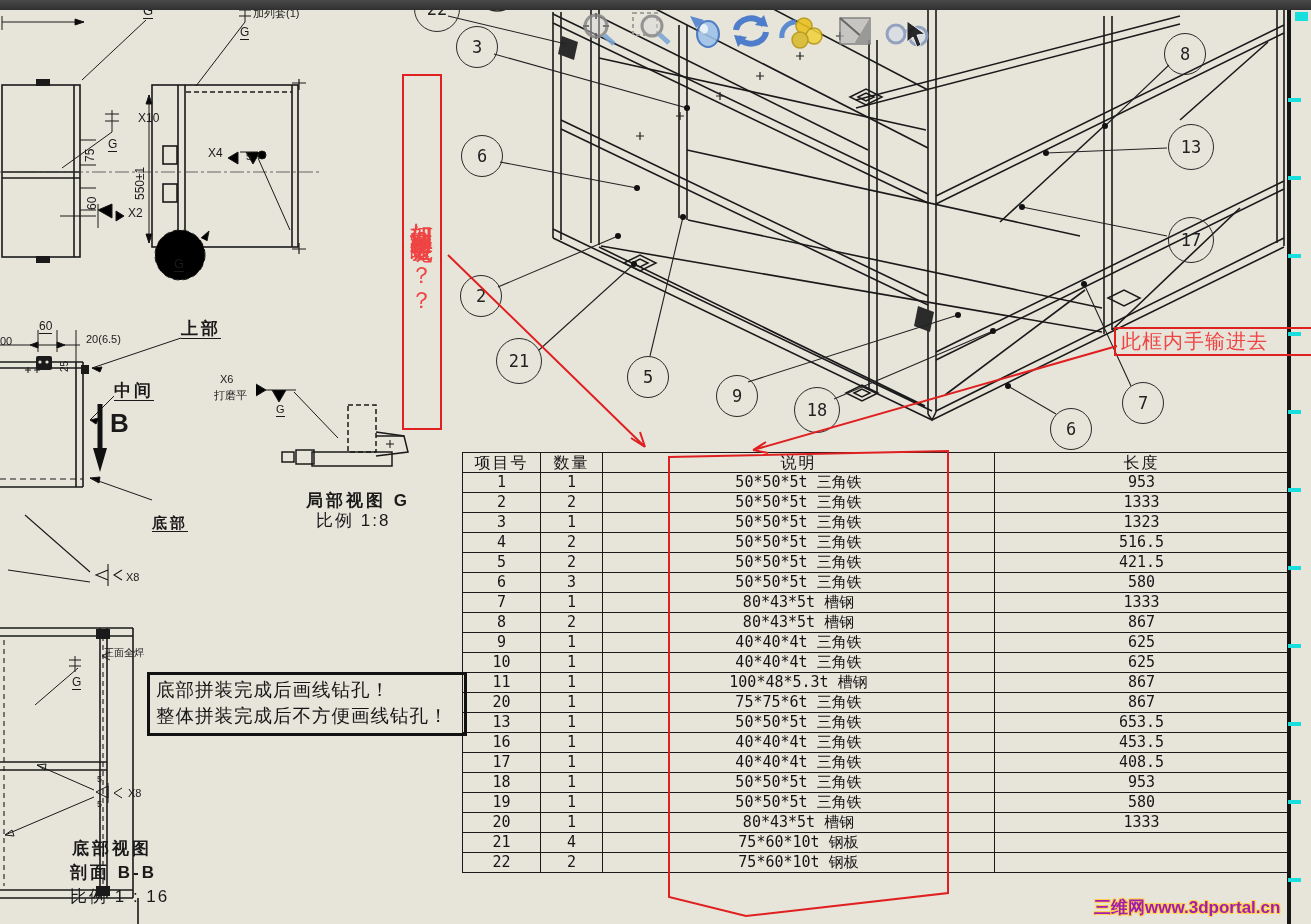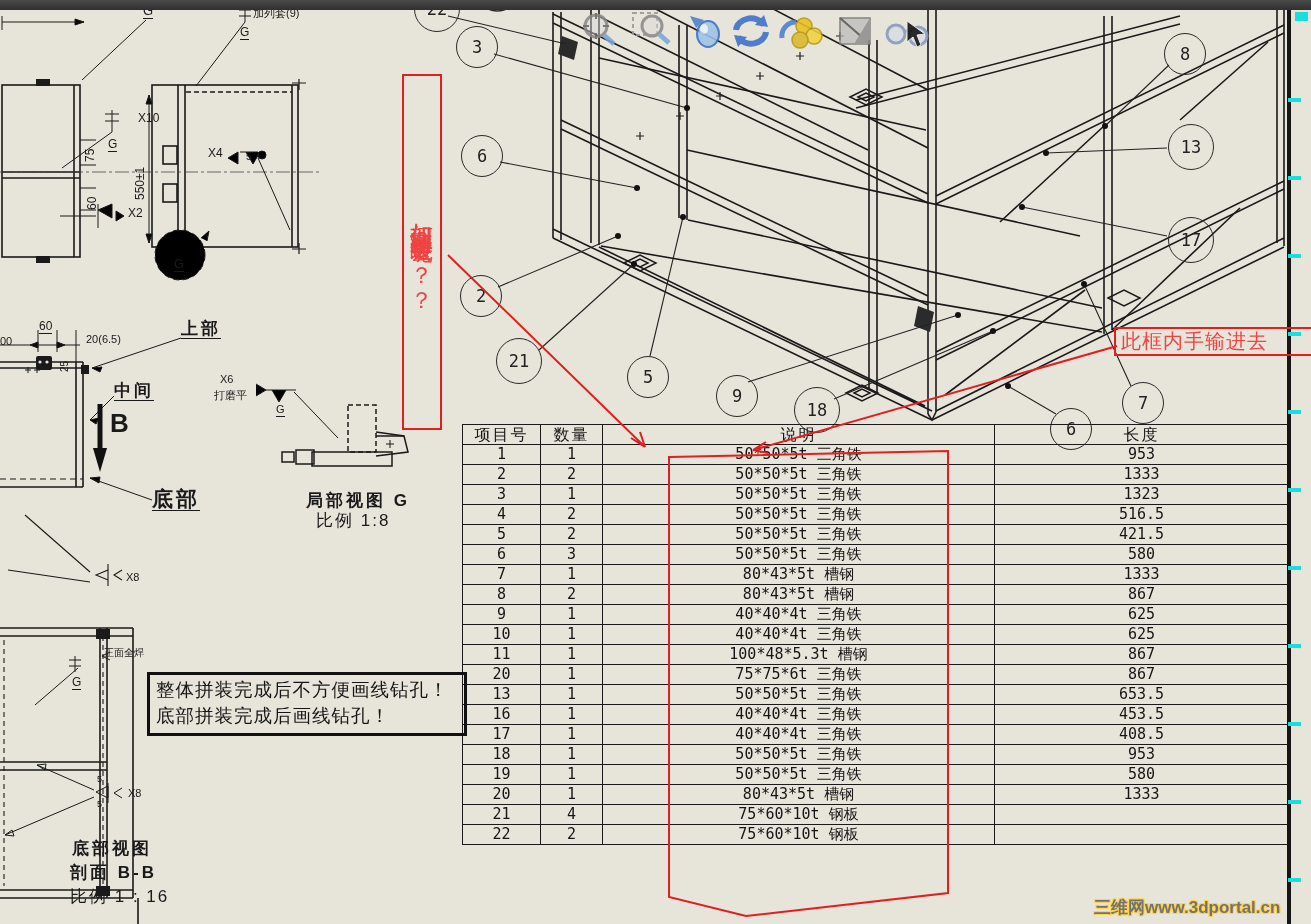--- a/index.html
+++ b/index.html
@@ -14,35 +14,35 @@
            display:flex;align-items:center;justify-content:center;
            font-family:"DejaVu Sans Mono",monospace;font-size:17px;color:#222;
            background:transparent;}
   
   #topbar{position:absolute;left:0;top:0;width:1311px;height:10px;
           background:linear-gradient(#4a4a4a,#303030);z-index:40;}
   
   #sheetborder{position:absolute;left:1287px;top:10px;width:4px;height:914px;background:#161616;z-index:5;}
   .cyantick{position:absolute;width:13px;height:4px;background:#19dede;z-index:6;}
   
-  #bom{position:absolute;left:462px;top:424px;width:826px;border-collapse:collapse;
+  #bom{position:absolute;left:462px;top:452px;width:826px;border-collapse:collapse;
        table-layout:fixed;font-family:"DejaVu Sans Mono",monospace;font-size:15px;z-index:3;}
   #bom th,#bom td{border:1.4px solid #1a1a1a;padding:0;text-align:center;
        height:19px;line-height:19px;overflow:hidden;font-weight:normal;}
   #bom th{font-family:"Liberation Sans",sans-serif;font-size:16px;letter-spacing:2px;}
   
   .rednote{position:absolute;border:2px solid #e02020;color:#ef4444;z-index:20;
            font-family:"Liberation Sans",sans-serif;}
   #vnote{left:402px;top:74px;width:36px;height:352px;font-size:23px;
          writing-mode:vertical-lr;text-orientation:upright;text-align:center;
          letter-spacing:2px;line-height:36px;}
   #hnote{left:1114px;top:327px;width:200px;height:25px;font-size:20px;
          line-height:25px;padding-left:5px;letter-spacing:1px;}
   #watermark{position:absolute;left:1094px;top:896px;font-size:17px;font-weight:bold;
-             color:#737373;z-index:30;letter-spacing:0px;
+             color:#a21caf;z-index:30;letter-spacing:0px;
              text-shadow:1px 1px 0 #ffd34d,-1px -1px 0 #ffd34d,1px -1px 0 #ffd34d,-1px 1px 0 #ffd34d;}
   
   #notebox{position:absolute;left:147px;top:672px;width:308px;height:56px;border:3px solid #111;
            padding:2px 0 0 6px;font-size:18.5px;line-height:26px;letter-spacing:1px;z-index:3;}
   
   .tbicon{position:absolute;z-index:15;opacity:.88;}
 </style>
 </head>
 <body>
 
@@ -396,52 +396,52 @@
   <div class="balloon" style="left:1050px;top:408px;width:40px;height:40px">
       <span>6</span>
     </div>
 
   <span class="lbl u" style="left:143px;top:4px;font-size:13px">G</span>
   <span class="lbl" style="left:138px;top:112px;font-size:12px">X10</span>
   <span class="lbl u" style="left:108px;top:138px;font-size:12px">G</span>
   <span class="lbl" style="left:128px;top:207px;font-size:12px">X2</span>
   <span class="lbl rot" style="left:84px;top:162px;font-size:12px">75</span>
   <span class="lbl rot" style="left:86px;top:210px;font-size:12px">60</span>
-  <span class="lbl" style="left:253px;top:8px;font-size:11px">加列套(9)</span>
+  <span class="lbl" style="left:253px;top:8px;font-size:11px">加列套(1)</span>
   <span class="lbl u" style="left:240px;top:26px;font-size:12px">G</span>
   <span class="lbl rot" style="left:134px;top:200px;font-size:12px">550±1</span>
   <span class="lbl" style="left:208px;top:147px;font-size:12px">X4</span>
   <span class="lbl" style="left:246px;top:152px;font-size:10px">5</span>
   <span class="lbl u" style="left:174px;top:257px;font-size:13px">G</span>
   <span class="lbl" style="left:0px;top:336px;font-size:11px">00</span>
   <span class="lbl u" style="left:39px;top:320px;font-size:12px">60</span>
   <span class="lbl" style="left:86px;top:334px;font-size:11px">20(6.5)</span>
   <span class="lbl rot" style="left:60px;top:372px;font-size:10px">25</span>
   <span class="lbl u cjk" style="left:181px;top:320px;font-size:17px">上部</span>
   <span class="lbl u cjk" style="left:114px;top:382px;font-size:17px">中间</span>
-  <span class="lbl u cjk" style="left:152px;top:488px;font-size:21px">底部</span>
+  <span class="lbl u cjk" style="left:152px;top:515px;font-size:15px">底部</span>
   <span class="lbl" style="left:110px;top:410px;font-size:26px;font-weight:bold">B</span>
   <span class="lbl" style="left:220px;top:374px;font-size:11px">X6</span>
   <span class="lbl" style="left:214px;top:390px;font-size:11px">打磨平</span>
   <span class="lbl u" style="left:276px;top:404px;font-size:11px">G</span>
   <span class="lbl cjk" style="left:306px;top:492px;font-size:17px">局部视图 G</span>
   <span class="lbl" style="left:316px;top:512px;font-size:17px;letter-spacing:2px">比例 1:8</span>
   <span class="lbl" style="left:126px;top:572px;font-size:11px">X8</span>
   <span class="lbl u" style="left:72px;top:676px;font-size:12px">G</span>
   <span class="lbl" style="left:104px;top:648px;font-size:10px">正面全焊</span>
   <span class="lbl" style="left:128px;top:788px;font-size:11px">X8</span>
   <span class="lbl" style="left:97px;top:775px;font-size:9px">5</span>
   <span class="lbl" style="left:97px;top:800px;font-size:9px">5</span>
   <span class="lbl cjk" style="left:72px;top:840px;font-size:17px">底部视图</span>
   <span class="lbl cjk" style="left:70px;top:864px;font-size:17px">剖面 B-B</span>
   <span class="lbl" style="left:70px;top:888px;font-size:17px;letter-spacing:2px">比例 1 : 16</span>
 
   <div id="notebox">
+    <div>底部拼装完成后画线钻孔！</div>
     <div>整体拼装完成后不方便画线钻孔！</div>
-    <div>底部拼装完成后画线钻孔！</div>
   </div>
 
   <div id="vnote" class="rednote">如何让它自己套进去呢？？？</div>
   <div id="hnote" class="rednote">此框内手输进去</div>
 
   <div id="watermark">三维网www.3dportal.cn</div>
 
   <svg class="tbicon" style="left:576px;top:10px" width="44" height="38">
     <circle cx="20" cy="16" r="11" stroke="#8a8a8a" stroke-width="3" fill="#d8d8d8" fill-opacity=".5"></circle>
     <line x1="28" y1="25" x2="38" y2="34" stroke="#7ba7d6" stroke-width="5"></line>

